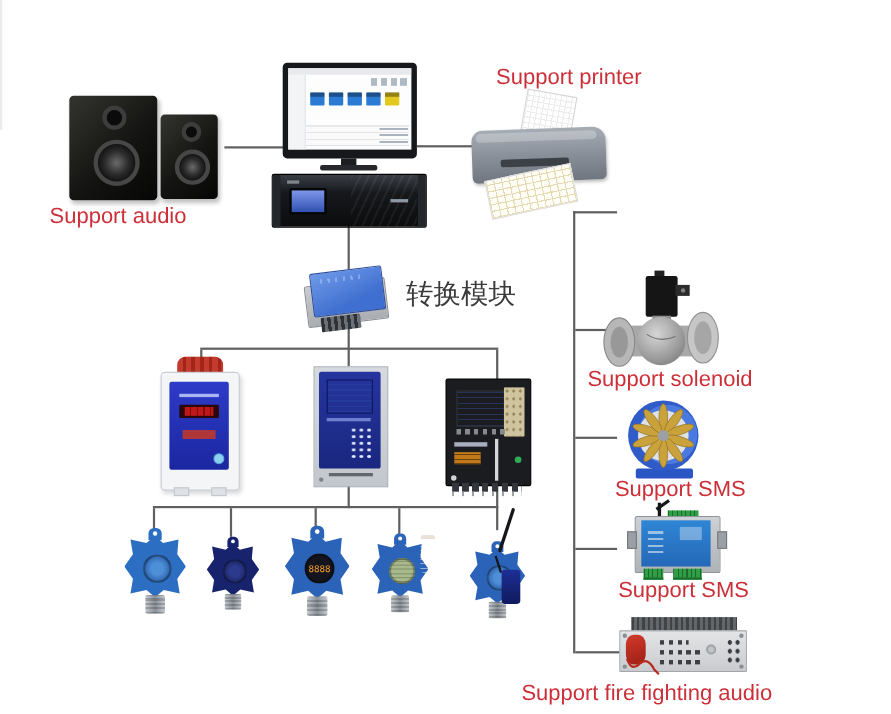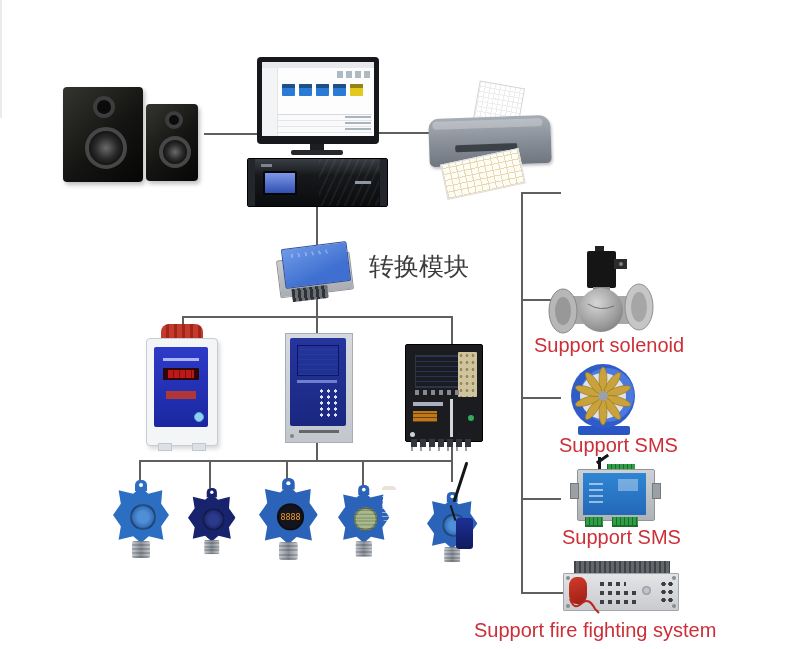--- a/index.html
+++ b/index.html
@@ -198,25 +198,27 @@
   <div class="line" style="left:209px;top:462px;width:2px;height:26px"></div>
   <div class="line" style="left:286px;top:462px;width:2px;height:22px"></div>
   <div class="line" style="left:362px;top:462px;width:2px;height:27px"></div>
   <div class="line" style="left:521px;top:192px;width:40px;height:2px"></div>
   <div class="line" style="left:521px;top:192px;width:2px;height:402px"></div>
   <div class="line" style="left:523px;top:299px;width:36px;height:2px"></div>
   <div class="line" style="left:523px;top:397px;width:38px;height:2px"></div>
   <div class="line" style="left:523px;top:498px;width:38px;height:2px"></div>
   <div class="line" style="left:523px;top:592px;width:40px;height:2px"></div>
 
+  <div class="lbl" style="left:451px;top:59px">Support printer</div>
+  <div class="lbl" style="left:45px;top:186px">Support audio</div>
   <div class="lbl" style="left:534px;top:334px">Support solenoid</div>
   <div class="lbl lbl-cn" style="left:369px;top:253px">转换模块</div>
   <div class="lbl" style="left:559px;top:434px">Support SMS</div>
   <div class="lbl" style="left:562px;top:526px">Support SMS</div>
-  <div class="lbl" style="left:474px;top:619px">Support fire fighting system</div>
+  <div class="lbl" style="left:474px;top:619px">Support fire fighting audio</div>
 
   <div>
     <div class="spk" style="left:63px;top:87px;width:80px;height:95px">
       <div class="tweeter" style="left:30px;top:9px;width:14px;height:14px"></div>
       <div class="woofer" style="left:22px;top:40px;width:34px;height:34px"></div>
     </div>
     <div class="spk" style="left:146px;top:104px;width:52px;height:77px">
       <div class="tweeter" style="left:19px;top:7px;width:10px;height:10px"></div>
       <div class="woofer" style="left:13px;top:32px;width:24px;height:24px"></div>
     </div>

